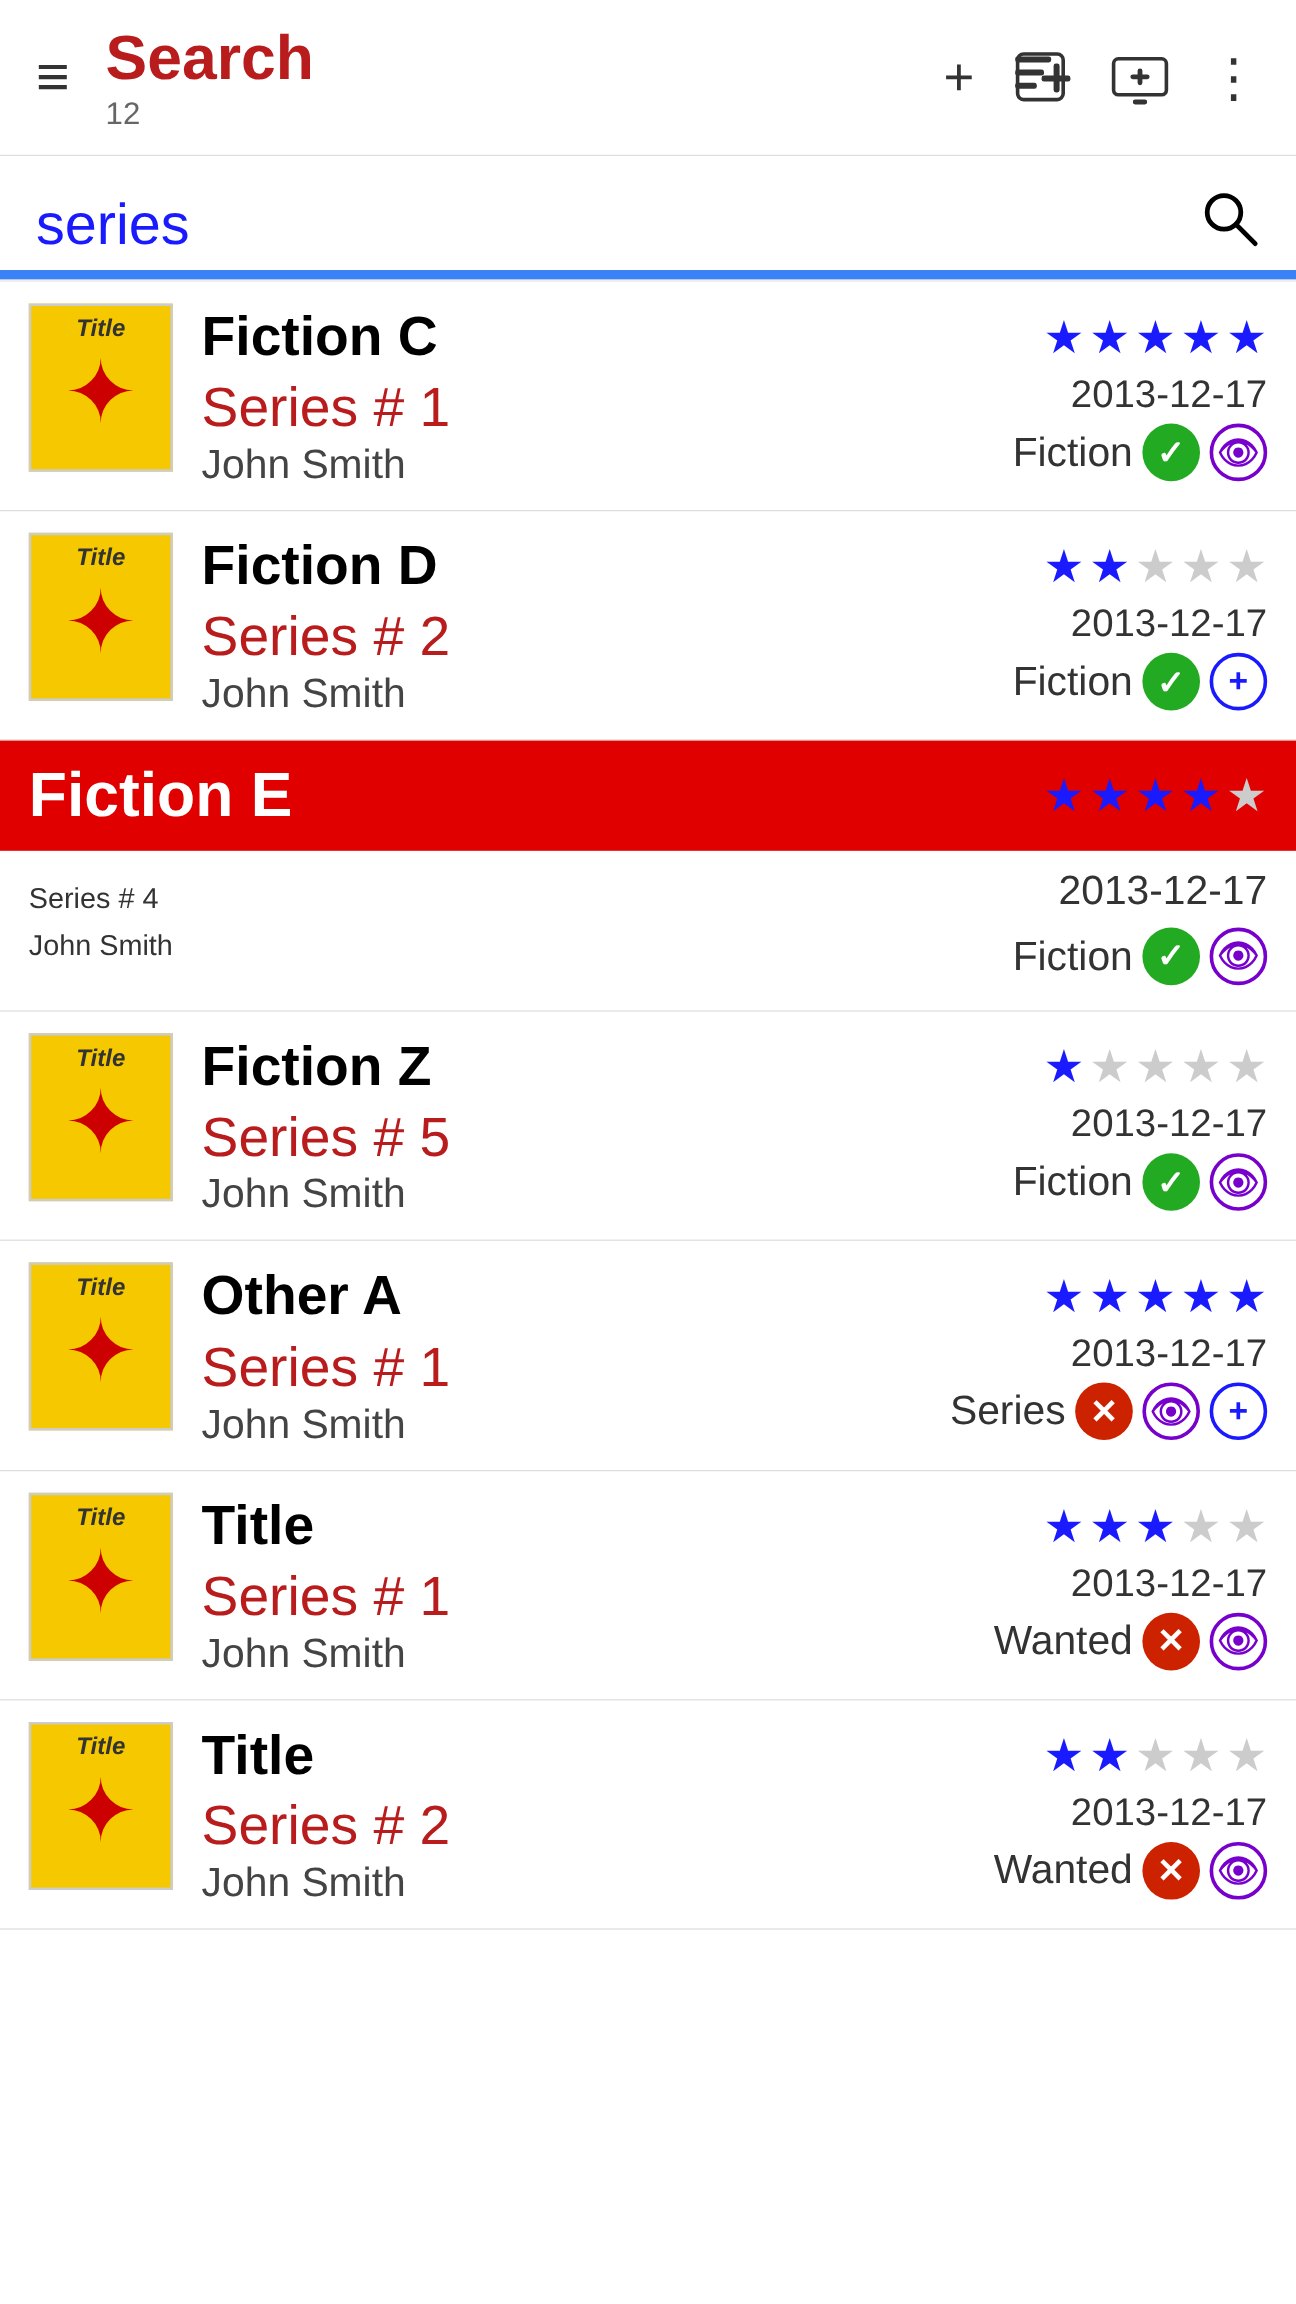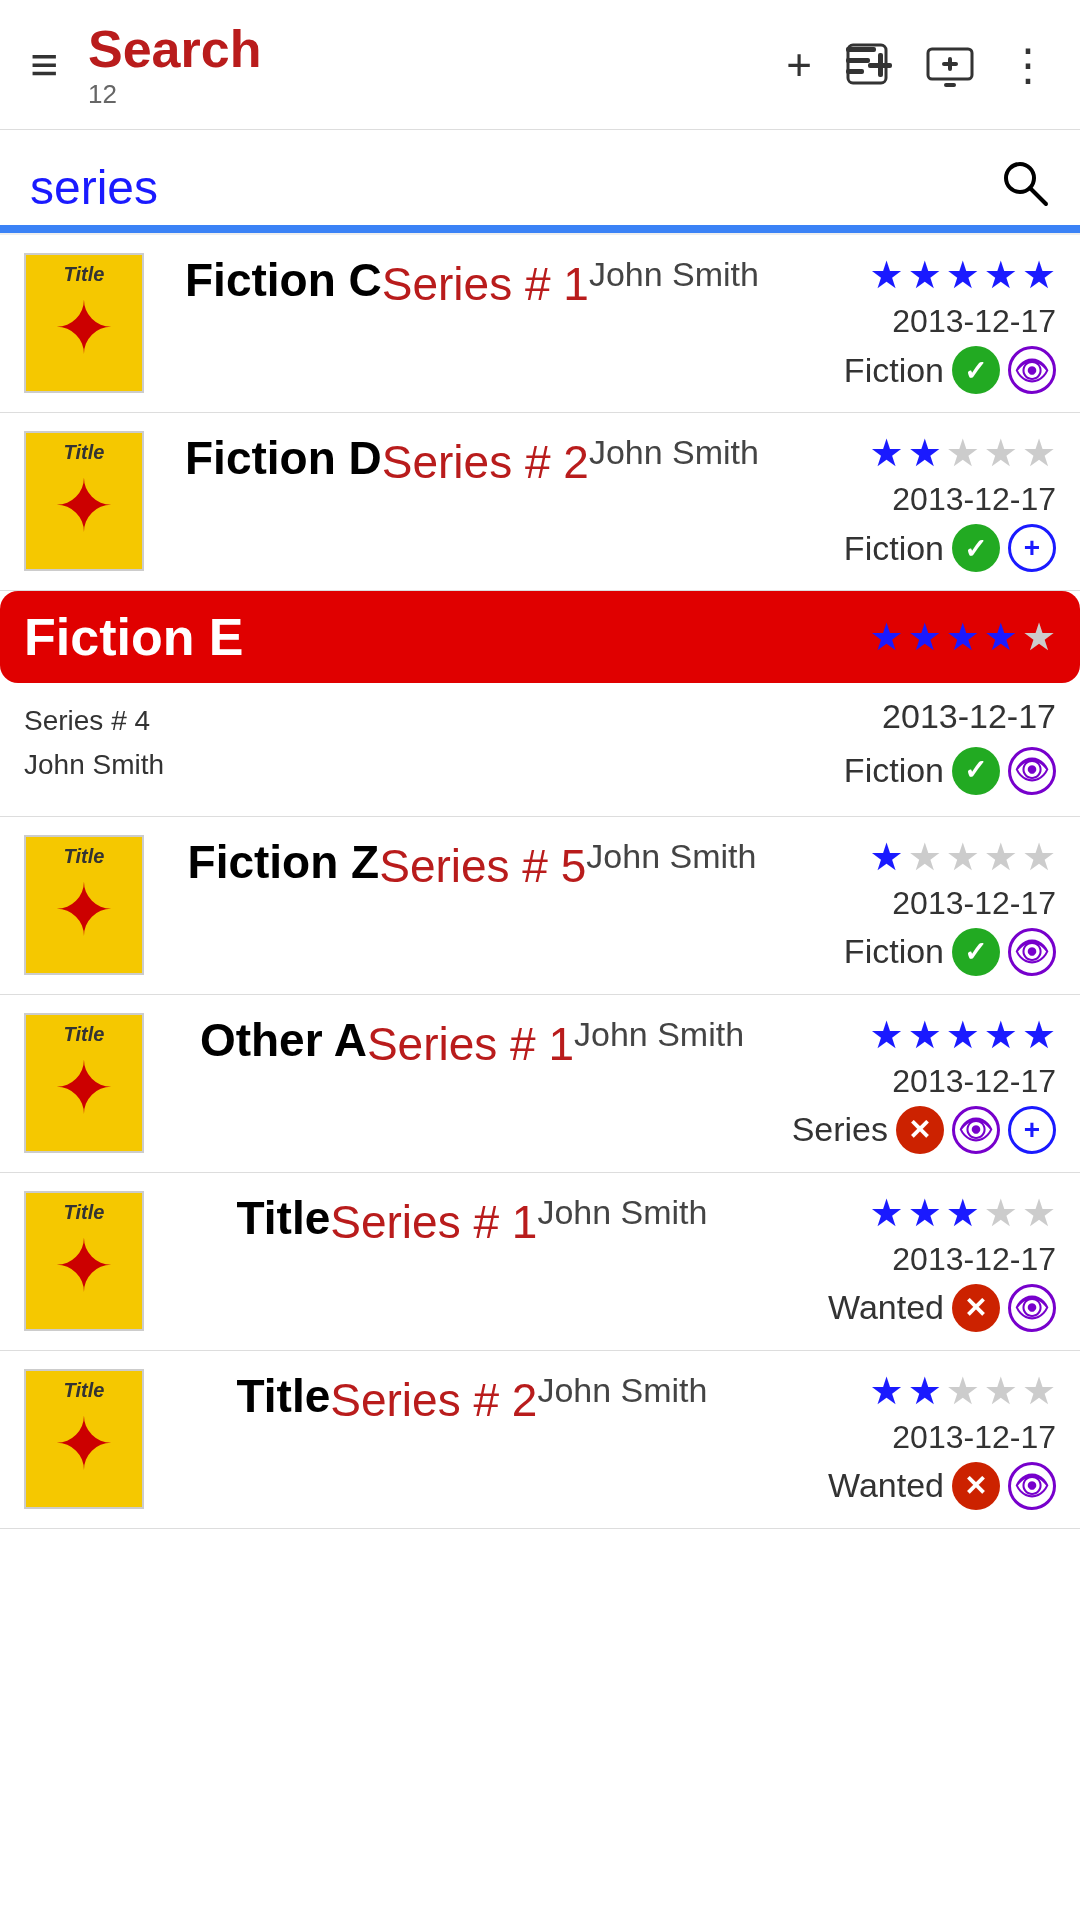--- a/index.html
+++ b/index.html
@@ -103,35 +103,34 @@
       flex-direction: column;
       padding: 0;
       border-bottom: 1px solid #ddd;
     }
     .fiction-e-title-bar {
       background: #e00000;
       padding: 16px 24px;
       display: flex;
       align-items: center;
       justify-content: space-between;
-      border-radius: 18px;
     }
     .fiction-e-title-text {
       font-size: 52px;
       font-weight: bold;
       color: #fff;
     }
     .fiction-e-details {
       display: flex;
       justify-content: space-between;
       align-items: center;
       padding: 6px 24px 18px 24px;
     }
     .fiction-e-left {
-      font-size: 28px;
+      font-size: 24px;
       color: #333;
       line-height: 1.6;
     }
     .fiction-e-right {
       text-align: right;
       font-size: 34px;
       color: #333;
       line-height: 1.6;
     }
 
@@ -161,21 +160,21 @@
       color: #cc0000;
       font-size: 72px;
       line-height: 1;
       margin-top: 2px;
     }
 
     
     .book-info {
       flex: 1;
       display: flex;
-      flex-direction: row;
+      flex-direction: column;
       justify-content: center;
     }
     .book-title {
       font-size: 46px;
       font-weight: bold;
       color: #000;
       line-height: 1.2;
     }
     .book-series {
       font-size: 46px;

